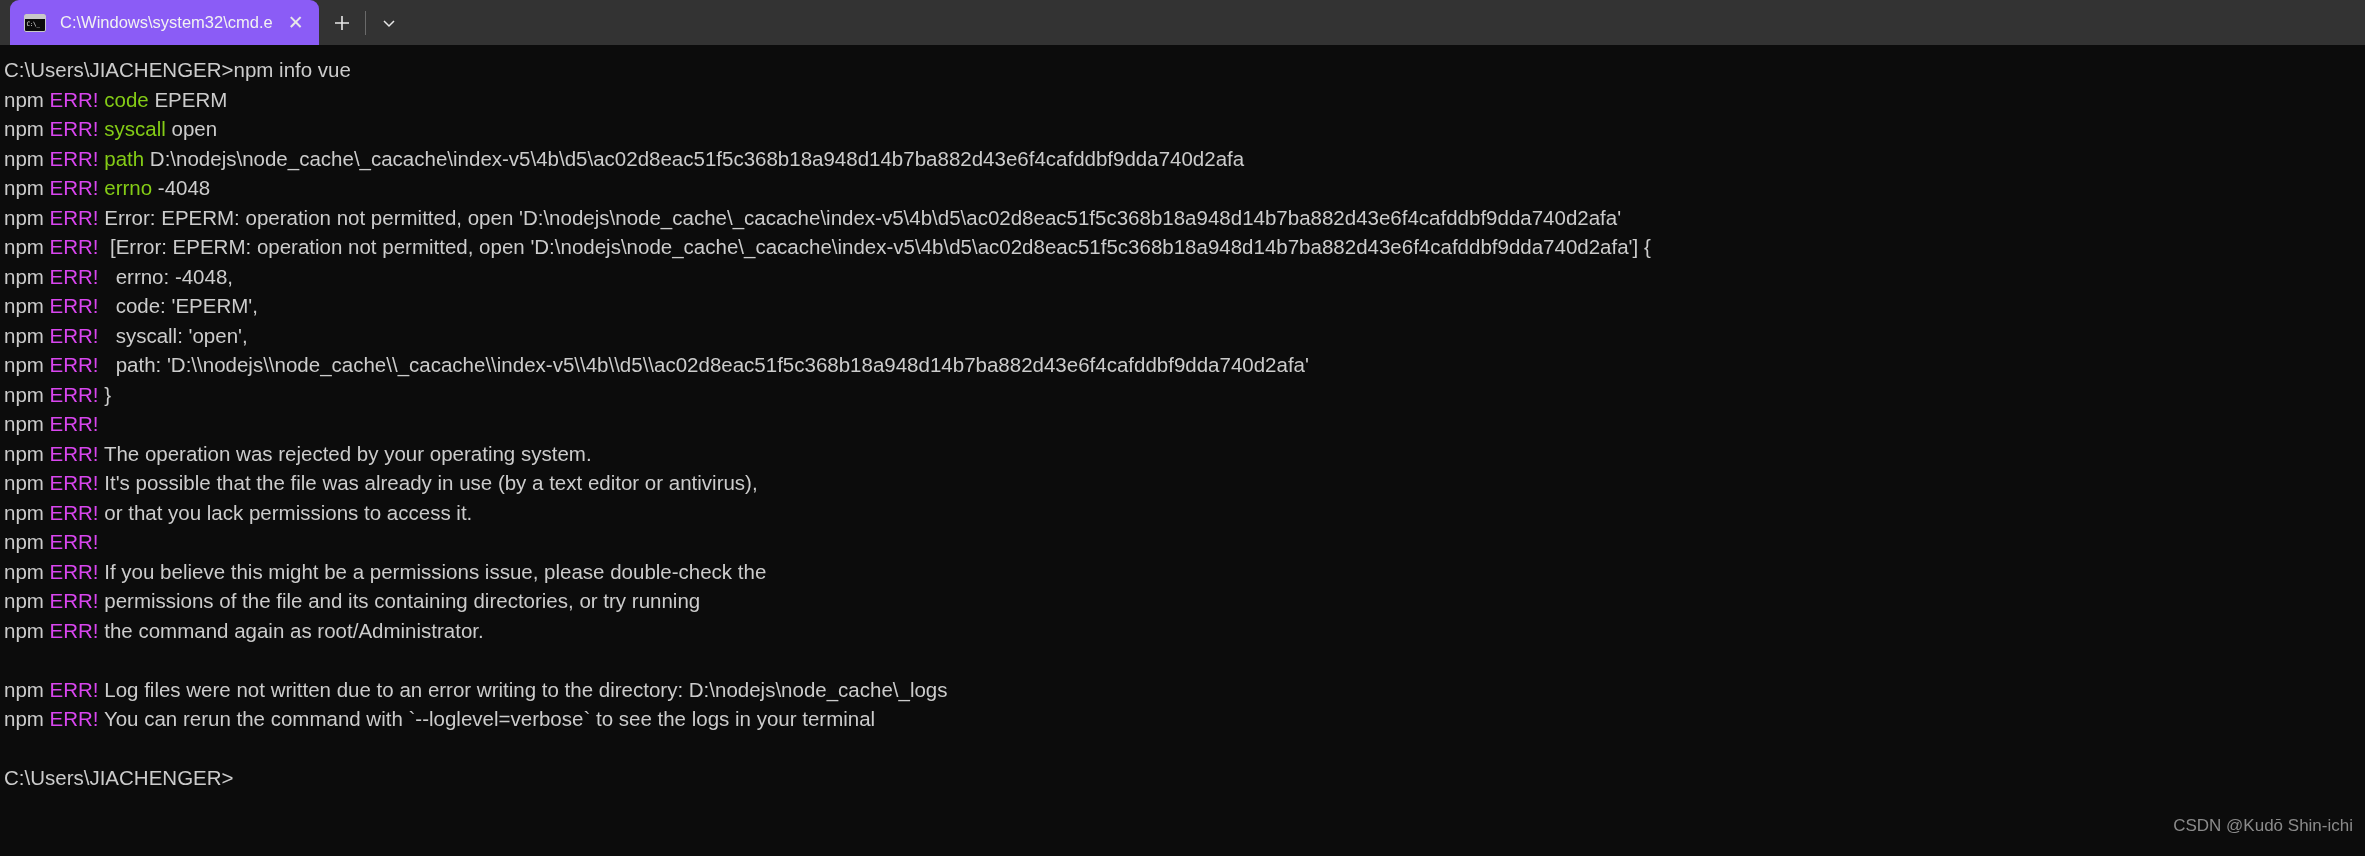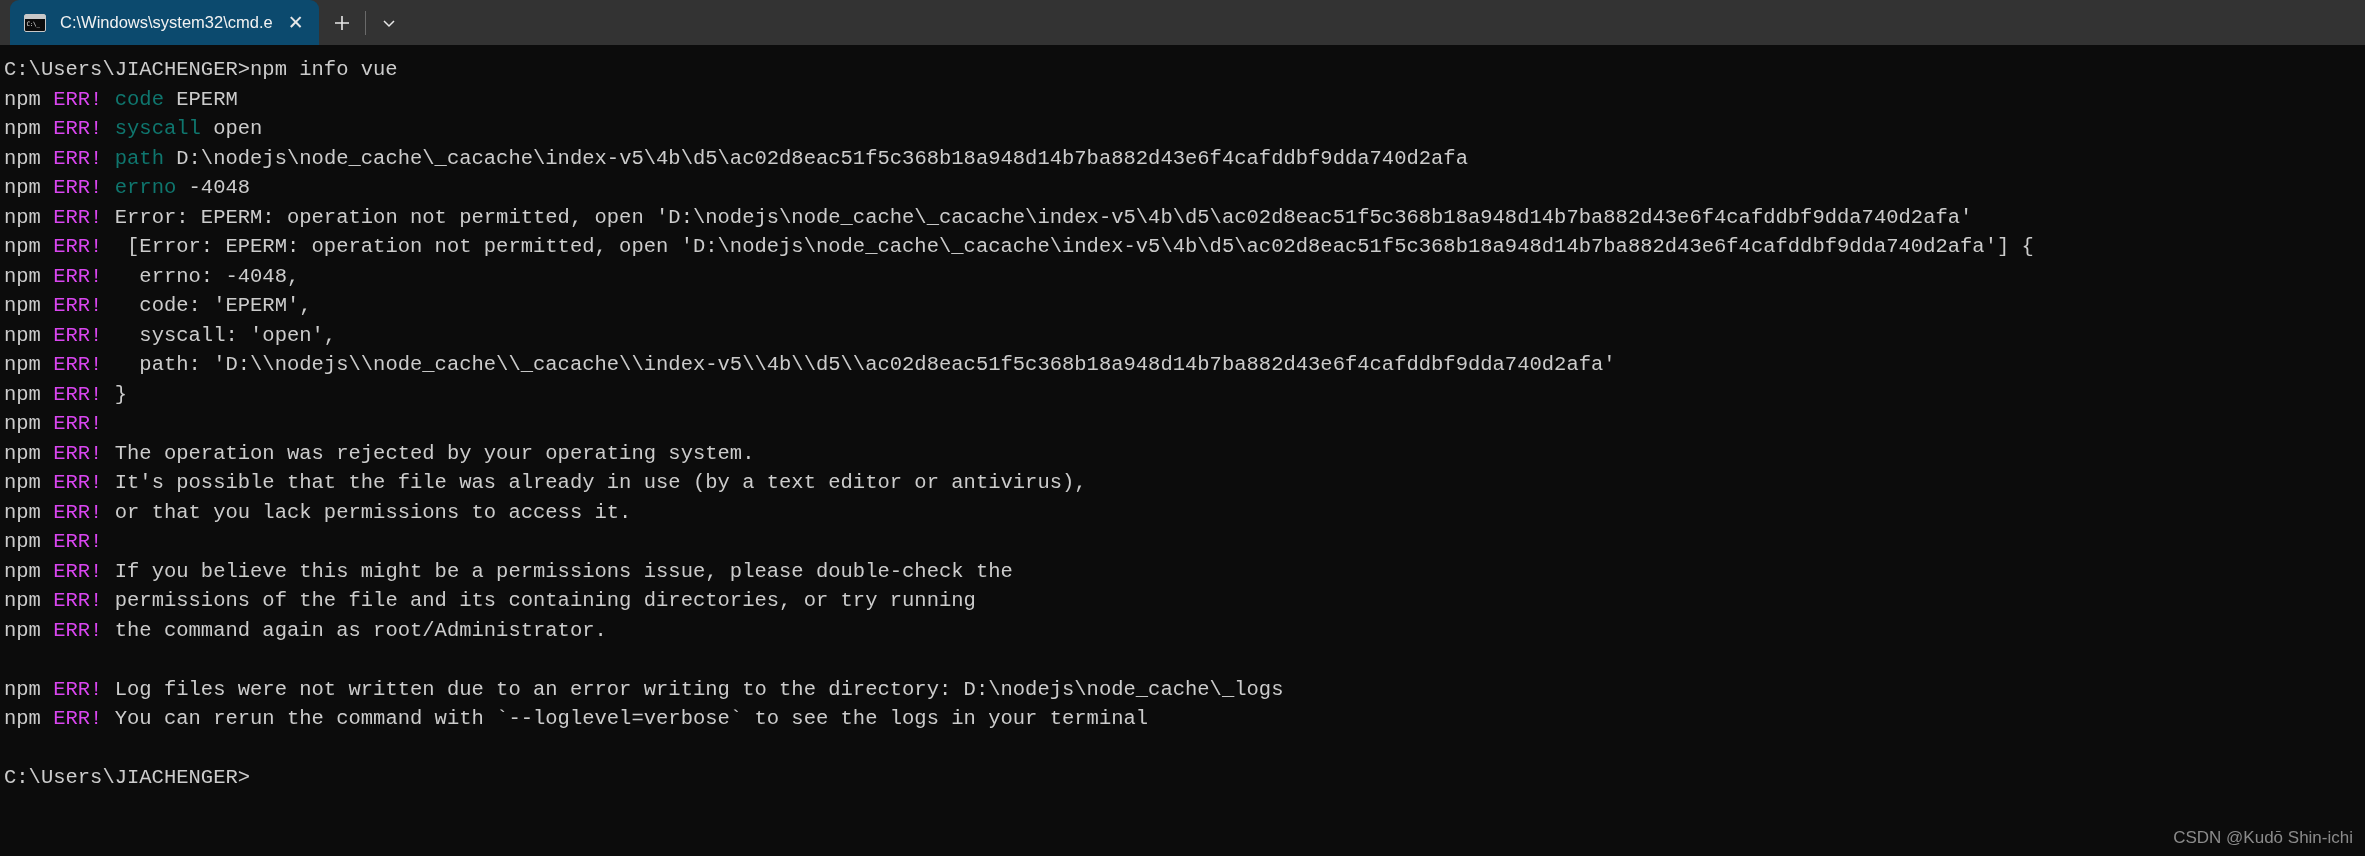--- a/index.html
+++ b/index.html
@@ -26,21 +26,21 @@
   .tabstrip {
     display: flex;
     align-items: flex-end;
     height: 45px;
   }
   .tab {
     position: relative;
     display: flex;
     align-items: center;
     height: 45px;
-    background: #0c4a6e;
+    background: #8b5cf6;
     border-radius: 9px 9px 0 0;
     padding: 0 0 0 14px;
     min-width: 300px;
     max-width: 330px;
     box-sizing: border-box;
     margin-left: 10px;
   }
   .tab-icon {
     width: 22px;
     height: 18px;
@@ -113,39 +113,39 @@
   
   .terminal {
     position: relative;
     height: 811px;
     background: #0c0c0c;
     padding: 10px 0 0 4px;
     box-sizing: border-box;
     overflow: hidden;
   }
   .term-lines {
-    font-family: Liberation Mono, monospace;
+    font-family: Liberation Sans, sans-serif;
     font-size: 20.5px;
     line-height: 29.5px;
     color: #cccccc;
     white-space: pre;
     letter-spacing: 0px;
   }
   .line {
     height: 29.5px;
     white-space: pre;
   }
   .c-default { color: #cccccc; }
   .c-err     { color: #d946ef; }
-  .c-key     { color: #0f766e; }
+  .c-key     { color: #84cc16; }
 
   .watermark {
     position: absolute;
     right: 12px;
-    bottom: 8px;
+    bottom: 20px;
     font-family: "Liberation Sans", sans-serif;
     font-size: 17px;
     color: #8b8b8b;
     white-space: nowrap;
   }
 </style>
 </head>
 <body>
 
 <div class="titlebar">

